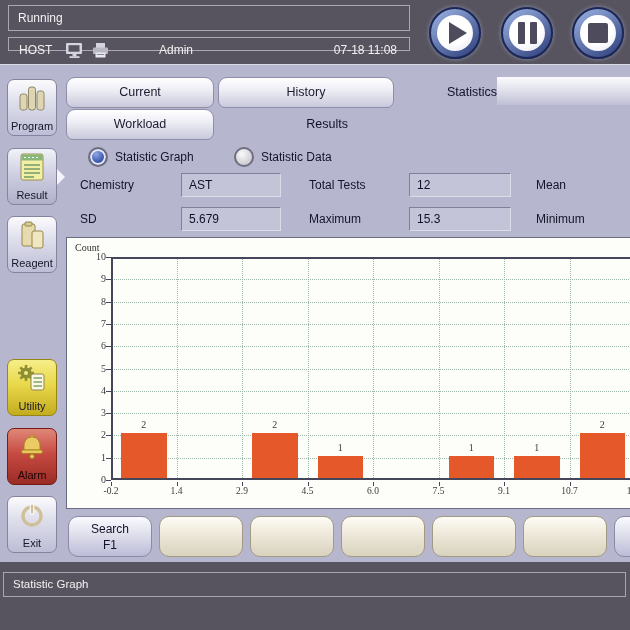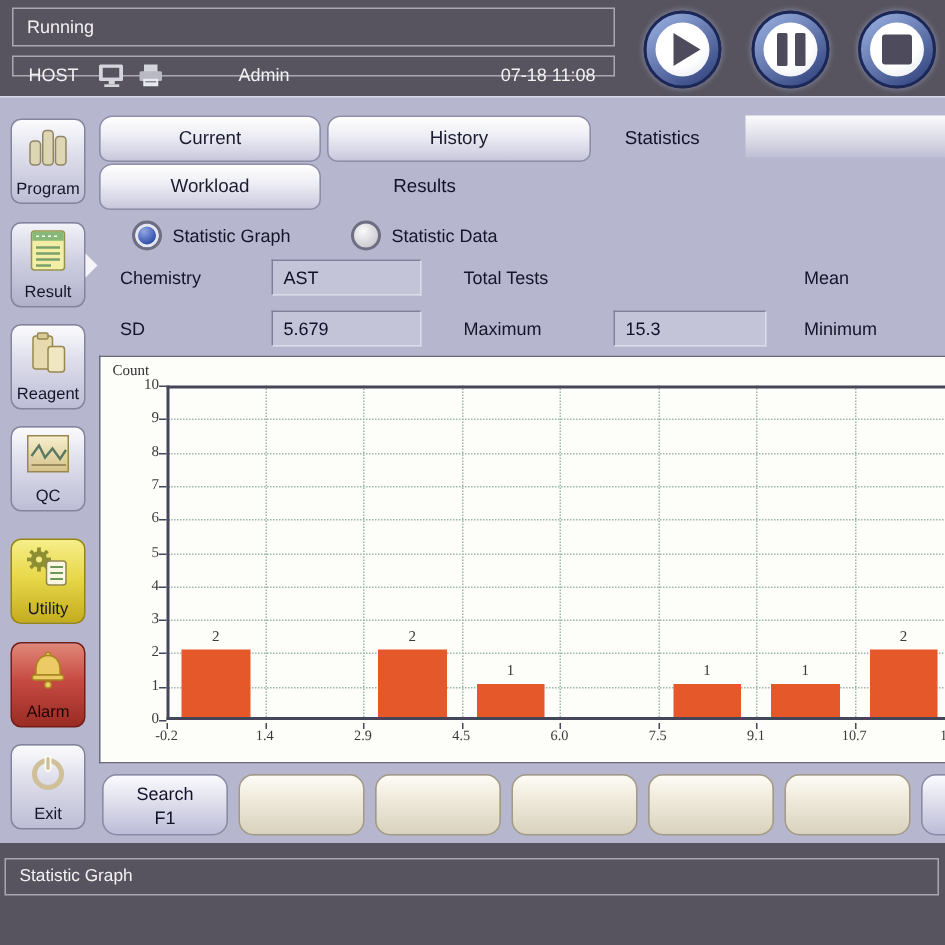--- a/index.html
+++ b/index.html
@@ -43,21 +43,21 @@
     padding:4px 0 3px 0; font-size:11px; color:#16162a; cursor:pointer; }
   .side-btn.sel { background:linear-gradient(180deg,#f2f2f8,#cfcfe2 45%,#b0b0ca); }
   .side-btn.yellow { background:linear-gradient(180deg,#f6ee8a,#e8d84a 45%,#c4ac1e); border-color:#968612; }
   .side-btn.red { background:linear-gradient(180deg,#e08878,#c64a42 45%,#992c24); border-color:#751c16; color:#200404; }
   #result-arrow { position:absolute; left:57px; width:0; height:0;
     border-left:8px solid #f4f4fa; border-top:8px solid transparent; border-bottom:8px solid transparent; }
   
   .tab { position:absolute; height:31px; border:1px solid #8e8eaa; border-radius:9px 9px 7px 7px;
     background:linear-gradient(180deg,#ffffff,#ececf4 45%,#c8c8dc);
     text-align:center; line-height:29px; font-size:12.5px; color:#1c1c30; cursor:pointer; }
-  .tab-active { position:absolute; height:31px; background:transparent; text-align:center;
+  .tab-active { position:absolute; height:31px; background:transparent; text-align:right;
     line-height:31px; font-size:12.5px; color:#12122a; cursor:pointer; }
   #tab-strip-right { position:absolute; left:497px; top:12px; width:133px; height:28px;
     background:linear-gradient(180deg,#fbfbfd,#d6d6e4 65%,#bfbfd5); }
   
   .radio { position:absolute; width:20px; height:20px; border-radius:50%;
     border:2px solid #6e6e80; cursor:pointer;
     background:radial-gradient(circle at 38% 32%, #fafafa, #bcbcc4); }
   .radio.sel { background:radial-gradient(circle at 38% 32%, #8aa0e0 5%, #3a56b0 55%, #24367c);
     box-shadow:inset 0 0 0 2px #e4e6f2; }
   .radio-label { position:absolute; font-size:12px; line-height:20px; }
@@ -172,34 +172,20 @@
 
   <div class="side-btn" style="top:151px">
     <svg width="30" height="28" viewBox="0 0 30 28">
       <rect x="5" y="3" width="13" height="22" rx="2" fill="#e6daae" stroke="#96884e"></rect>
       <rect x="8" y="1" width="7" height="4" rx="1" fill="#d8ca96" stroke="#96884e"></rect>
       <rect x="15" y="10" width="11" height="17" rx="2" fill="#f0e6c2" stroke="#96884e"></rect>
     </svg>
     <span>Reagent</span>
   </div>
 
-  <div class="side-btn" style="top:219px">
-    <svg width="30" height="27" viewBox="0 0 30 27">
-      <defs>
-          <linearGradient id="qcg" x1="0" y1="0" x2="0" y2="1">
-        <stop offset="0" stop-color="#f6efce"></stop>
-            <stop offset="1" stop-color="#d6c289"></stop>
-      </linearGradient>
-        </defs>
-      <rect x="1.5" y="1.5" width="27" height="24" fill="url(#qcg)" stroke="#96884e"></rect>
-      <polyline points="4,15 9,8 13,16 18,10 23,17 27,11" fill="none" stroke="#5a7862" stroke-width="1.6"></polyline>
-      <line x1="4" y1="21" x2="27" y2="21" stroke="#8a7a4e" stroke-width="1"></line>
-    </svg>
-    <span>QC</span>
-  </div>
 
   <div class="side-btn yellow" style="top:294px">
     <svg width="30" height="28" viewBox="0 0 30 28">
       <g fill="#8e8e32">
         <circle cx="9" cy="9" r="5.5"></circle>
         <rect x="7.75" y="1" width="2.5" height="4"></rect>
         <rect x="7.75" y="1" width="2.5" height="4" transform="rotate(45 9 9)"></rect>
         <rect x="7.75" y="1" width="2.5" height="4" transform="rotate(90 9 9)"></rect>
         <rect x="7.75" y="1" width="2.5" height="4" transform="rotate(135 9 9)"></rect>
         <rect x="7.75" y="1" width="2.5" height="4" transform="rotate(180 9 9)"></rect>
@@ -257,20 +243,21 @@
   </div>
 
   <div class="radio sel" style="left:88px; top:82px"></div>
   <span class="radio-label" style="left:115px; top:82px">Statistic Graph</span>
   <div class="radio" style="left:234px; top:82px"></div>
   <span class="radio-label" style="left:261px; top:82px">Statistic Data</span>
 
   <span class="flabel" style="left:80px; top:108px">Chemistry</span>
   <div class="finput" style="left:181px; top:108px">AST</div>
   <span class="flabel" style="left:309px; top:108px">Total Tests</span>
+  <div class="finput" style="left:409px; top:108px; width:102px">12</div>
   <span class="flabel" style="left:536px; top:108px">Mean</span>
 
   <span class="flabel" style="left:80px; top:142px">SD</span>
   <div class="finput" style="left:181px; top:142px">5.679</div>
   <span class="flabel" style="left:309px; top:142px">Maximum</span>
   <div class="finput" style="left:409px; top:142px; width:102px">15.3</div>
   <span class="flabel" style="left:536px; top:142px">Minimum</span>
 
   <div id="chart-panel">
     <span id="count-label">Count</span>

